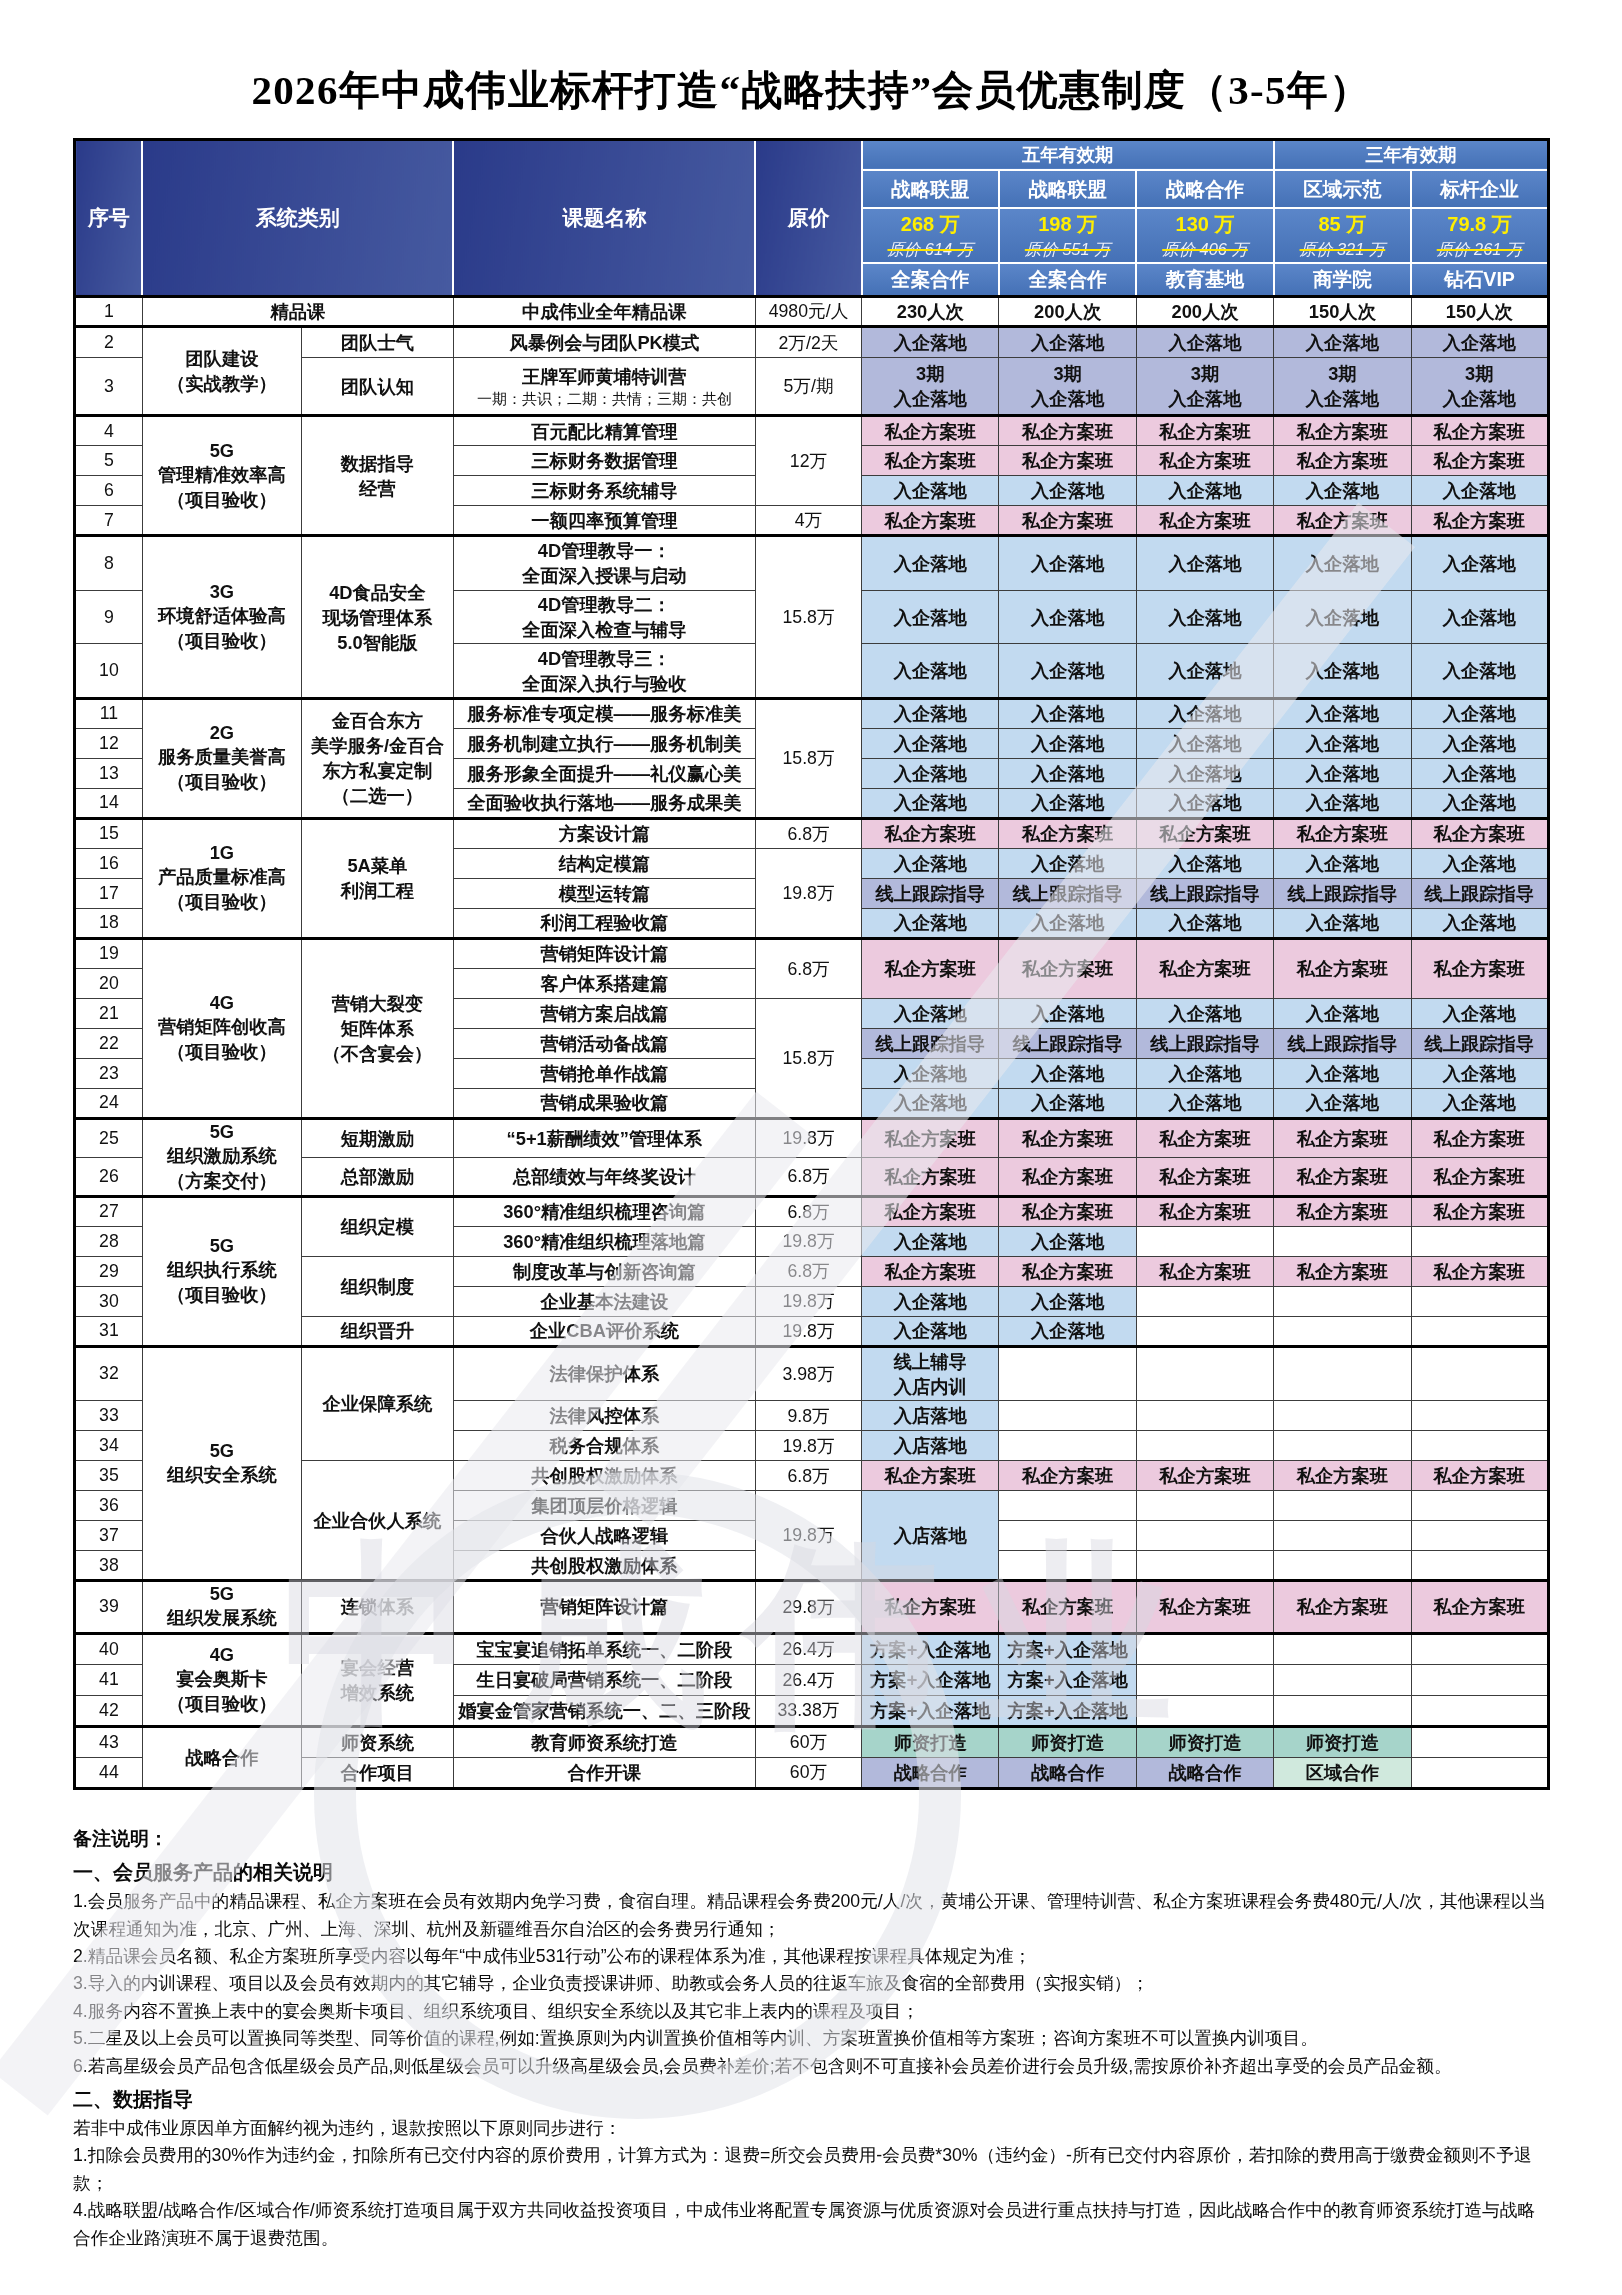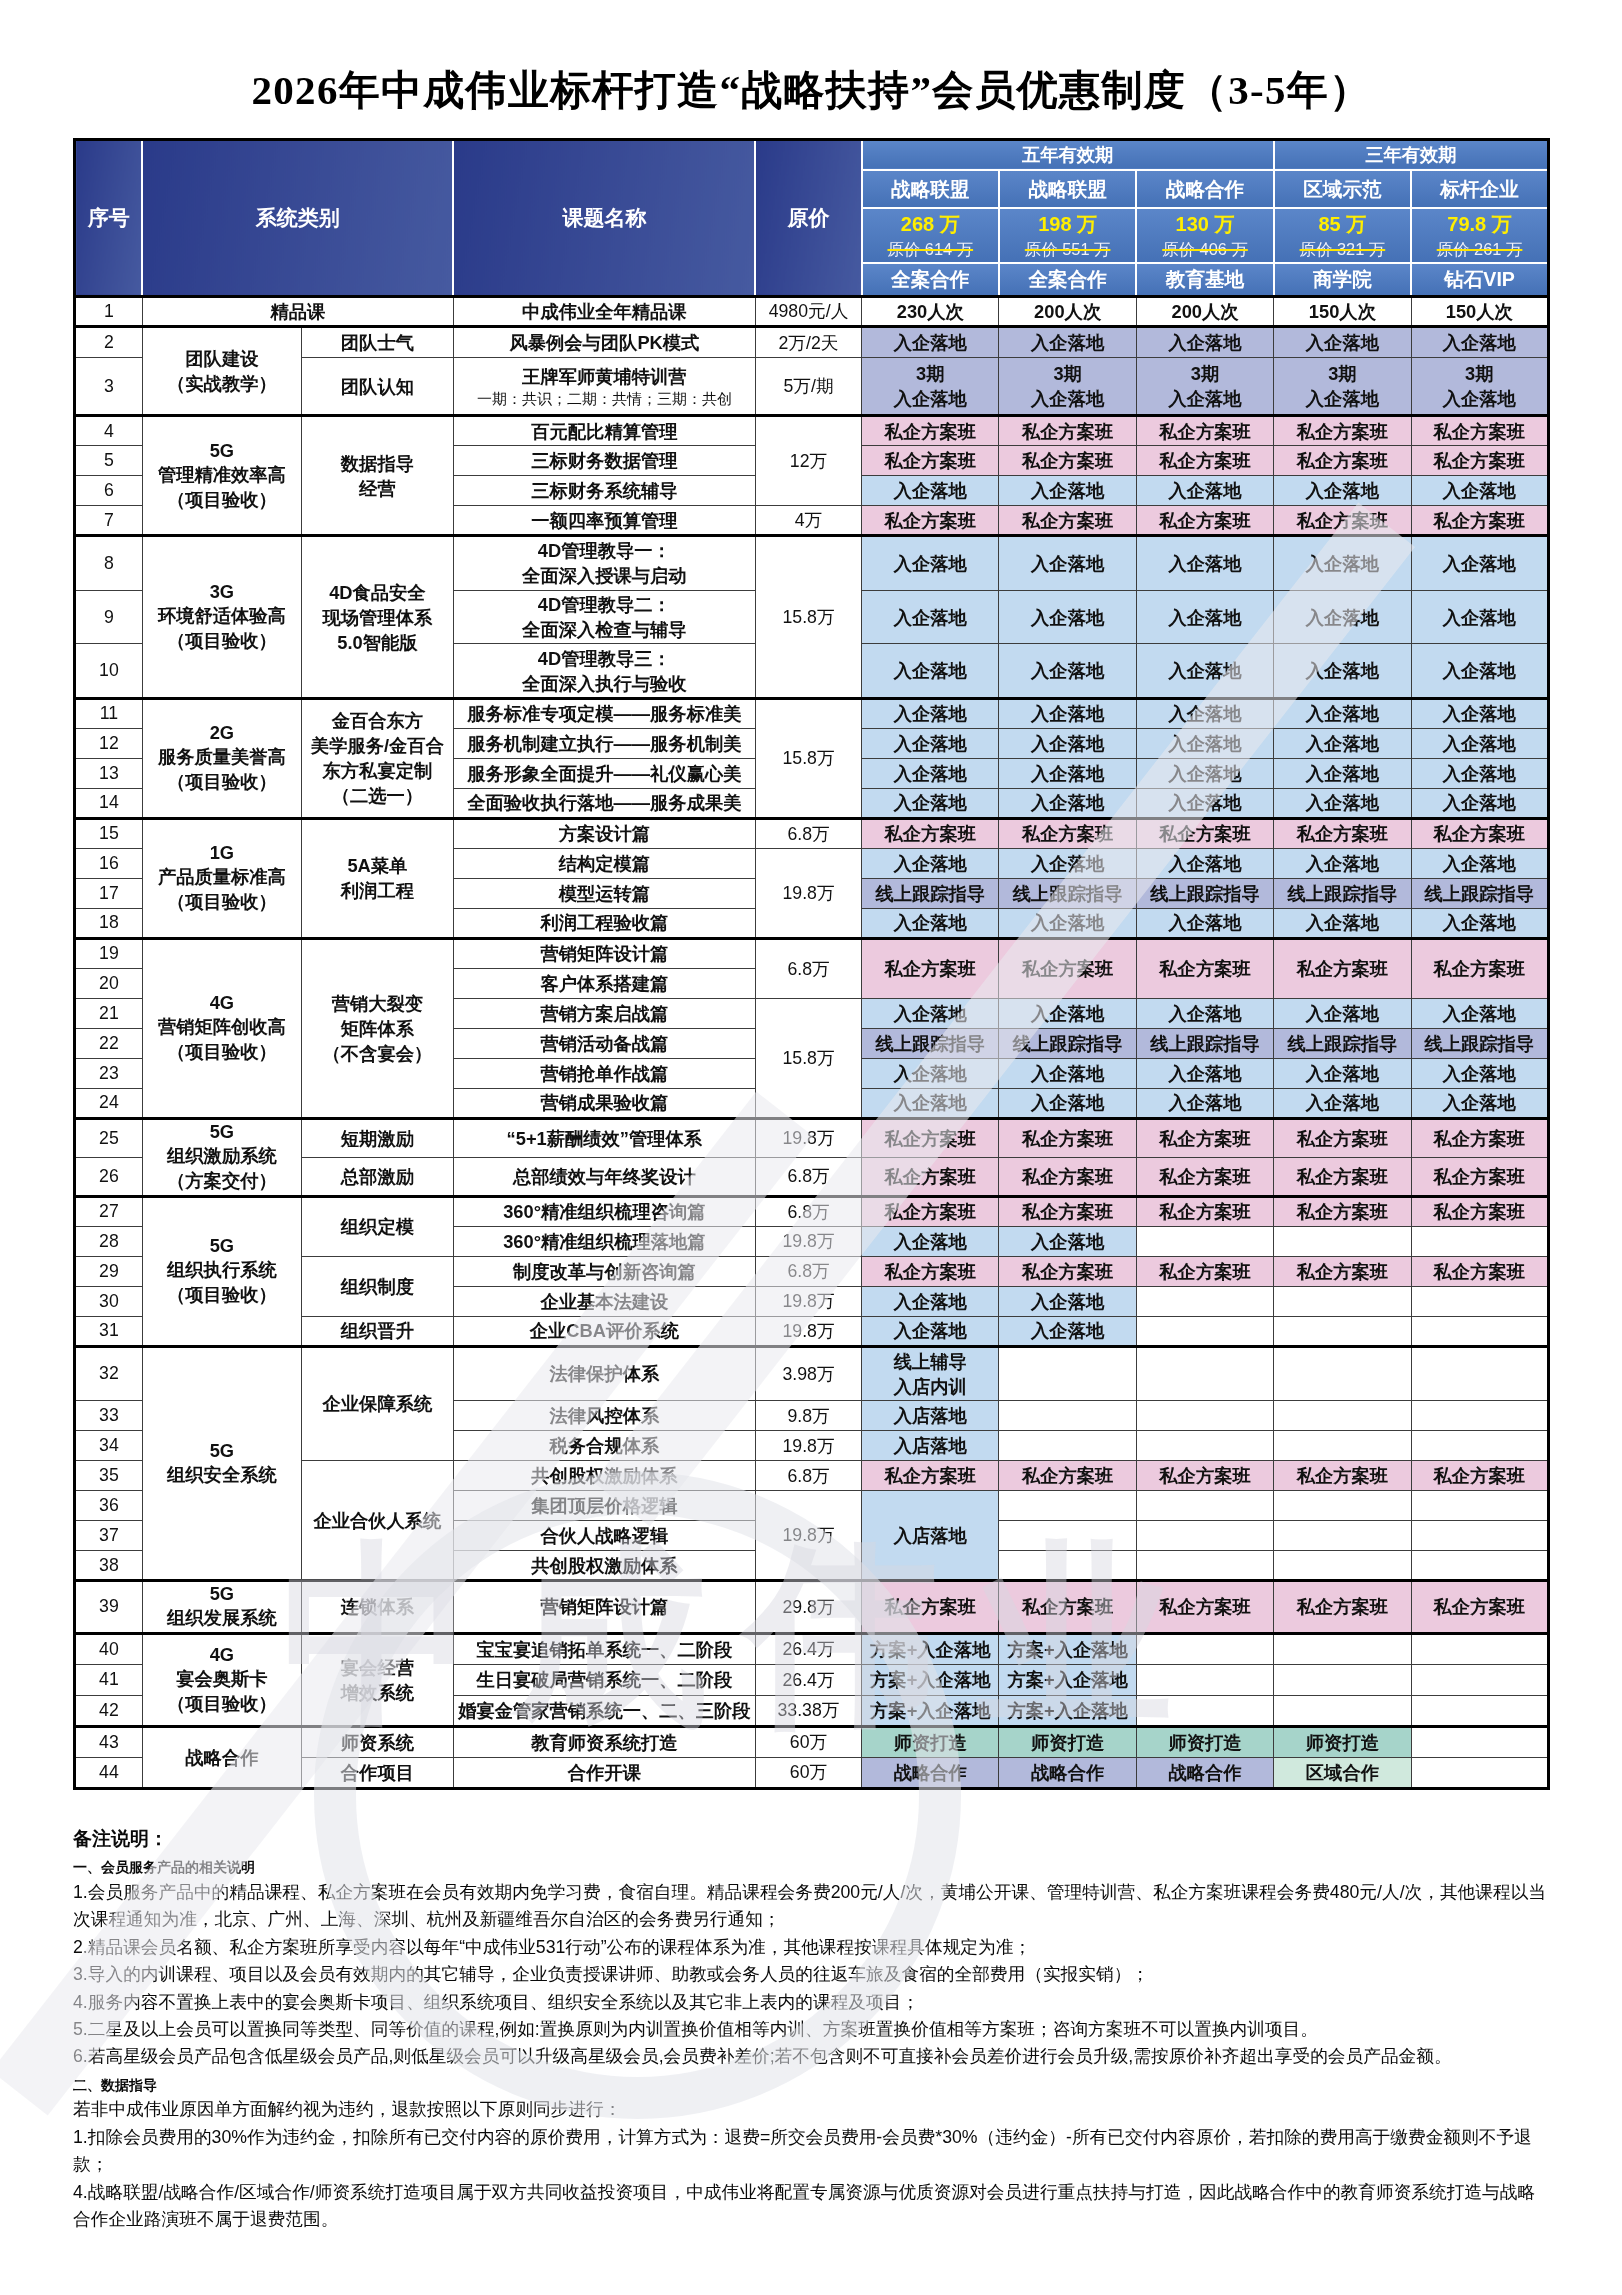--- a/index.html
+++ b/index.html
@@ -13,32 +13,32 @@
      white-space:pre-line;word-break:break-all;}
   tr.sec > td{border-top:3.3px solid #000;}
   
   td.hd{border:2px solid #ffffff;color:#ffffff;font-weight:700;}
   td.hd-left{background:linear-gradient(100deg,#2a3a89 0%,#465aa0 100%);font-size:21px;}
   td.hd-band{background:linear-gradient(180deg,#5b86c9 0%,#4571b6 100%);font-size:18.3px;}
   td.hd-tier{font-size:19.6px;}
   td.hd-alias{font-size:19.6px;}
   .p-now{color:#ffee00;font-size:20px;font-weight:700;}
   .p-orig{color:#eef0fa;font-size:16.4px;font-weight:500;text-decoration:line-through;
-          text-decoration-color:#ffe600;text-decoration-thickness:2px;}
+          text-decoration-color:#ffe600;text-decoration-thickness:2px;font-style:italic;}
   
   td.c-no{font-size:17.7px;font-weight:500;background:#fff;}
   td.c-cat{font-size:18.3px;font-weight:700;background:#fff;}
   td.c-title{font-size:18.3px;font-weight:700;background:#fff;}
   td.c-title .sub{font-size:15px;font-weight:500;margin-top:1.3px;}
   td.c-price{font-size:17.7px;font-weight:500;background:#fff;}
   td.c-b{font-size:18.3px;font-weight:700;}
   
   .notes{margin-top:34px;font-size:17.7px;line-height:1.55;color:#0a0a0a;}
   .notes .notes-heading{font-weight:700;font-size:19px;margin-bottom:3.9px;}
-  .notes .sec-heading{font-weight:700;font-size:14px;margin-top:3.9px;}
+  .notes .sec-heading{font-weight:700;font-size:20px;margin-top:3.9px;}
   .notes .note-item, .notes .sec-intro{font-weight:400;}
   
   .wm{position:absolute;z-index:3;pointer-events:none;}
   .wm-ring{width:563px;height:563px;border:42px solid rgba(226,227,233,0.55);border-radius:50%;
            left:314px;top:1472px;}
   .wm-stripe{width:72px;height:1243px;background:rgba(233,234,239,0.55);transform:rotate(38deg);}
   .wm-stripe.s1{left:968px;top:393px;}
   .wm-stripe.s2{left:366px;top:982px;}
   .wm-text{left:281px;top:1505px;font-size:196px;font-weight:700;letter-spacing:36px;
            color:rgba(215,216,224,0.45);font-family:"Liberation Serif",serif;}

